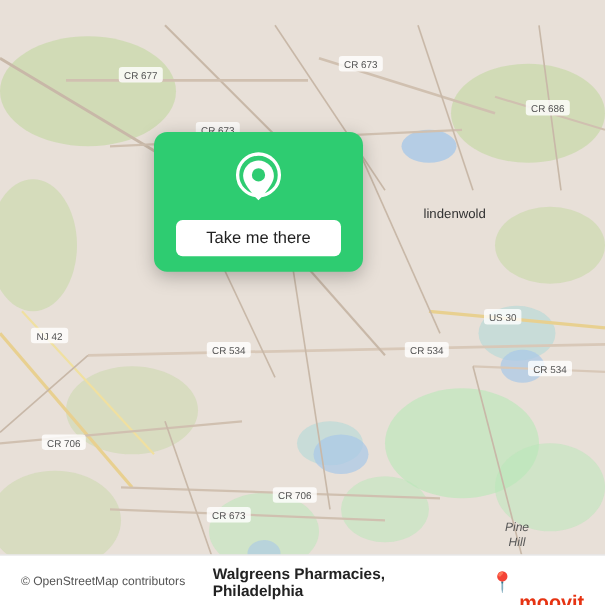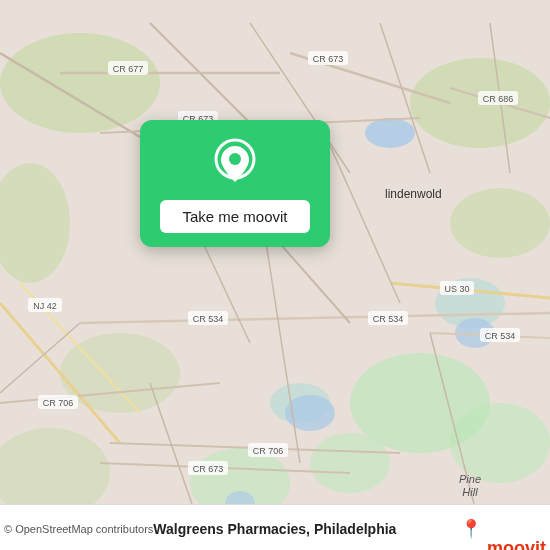--- a/index.html
+++ b/index.html
@@ -63,26 +63,27 @@
       text-align: center;
     }
 
     
     #bottom-bar {
       position: absolute;
       bottom: 0;
       left: 0;
       width: 100%;
       background: white;
-      padding: 8px 4px 6px;
+      padding: 8px 19px 6px;
       display: flex;
       align-items: center;
       justify-content: space-between;
       border-top: 1px solid #ddd;
       height: 46px;
+      gap: 25px;
     }
 
     #bottom-left {
       display: flex;
       align-items: center;
       gap: 6px;
     }
 
     #osm-text {
       font-size: 11px;
@@ -229,21 +230,21 @@
   </svg>
 
   <div id="location-card">
 
     <svg id="location-pin-icon" viewBox="0 0 52 52" xmlns="http://www.w3.org/2000/svg">
       <circle cx="26" cy="21" r="19" fill="#2ecc71" stroke="white" stroke-width="3"></circle>
       <path d="M26 8 C18.3 8 12 14.3 12 22 C12 30.5 26 44 26 44 C26 44 40 30.5 40 22 C40 14.3 33.7 8 26 8Z" fill="white"></path>
       <circle cx="26" cy="21" r="6" fill="#2ecc71"></circle>
     </svg>
 
-    <button id="take-me-there-btn">Take me moovit</button>
+    <button id="take-me-there-btn">Take me there</button>
   </div>
 
   <div id="bottom-bar">
     <div id="bottom-left">
       <span id="osm-text">© OpenStreetMap contributors</span>
     </div>
     <span id="location-name">Walgreens Pharmacies, Philadelphia</span>
     <div id="moovit-logo">
       <span id="moovit-icon" style="color:#e63312; font-size:18px;">📍</span>
       <span id="moovit-text">moovit</span>

